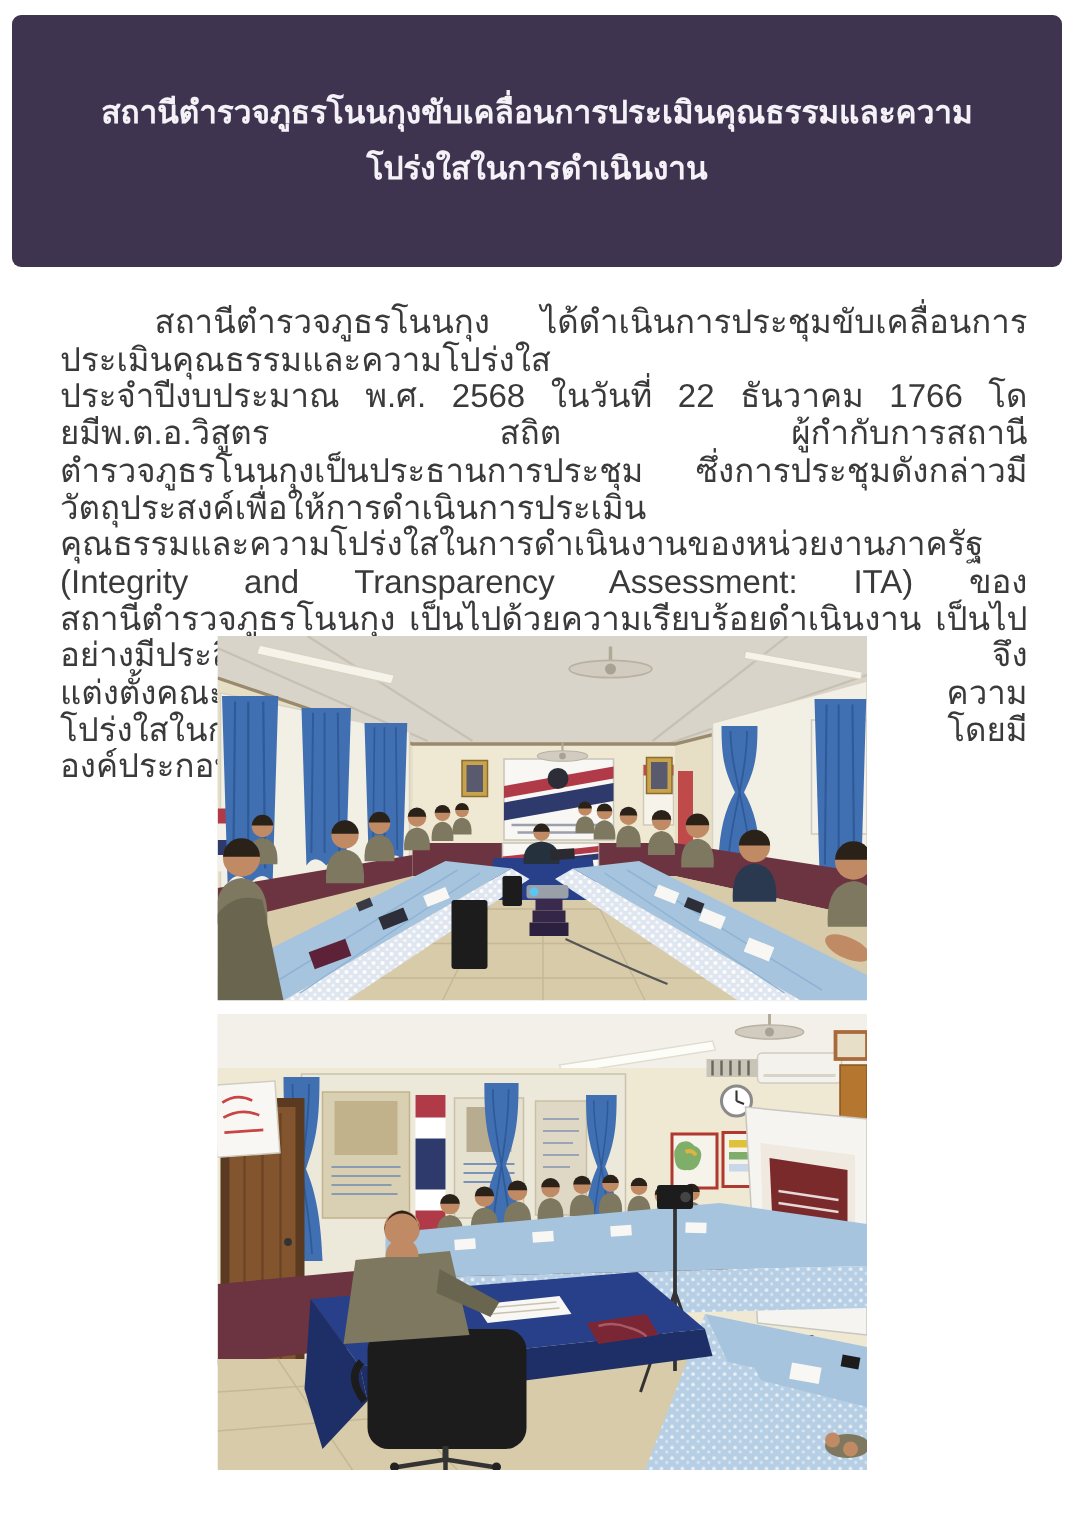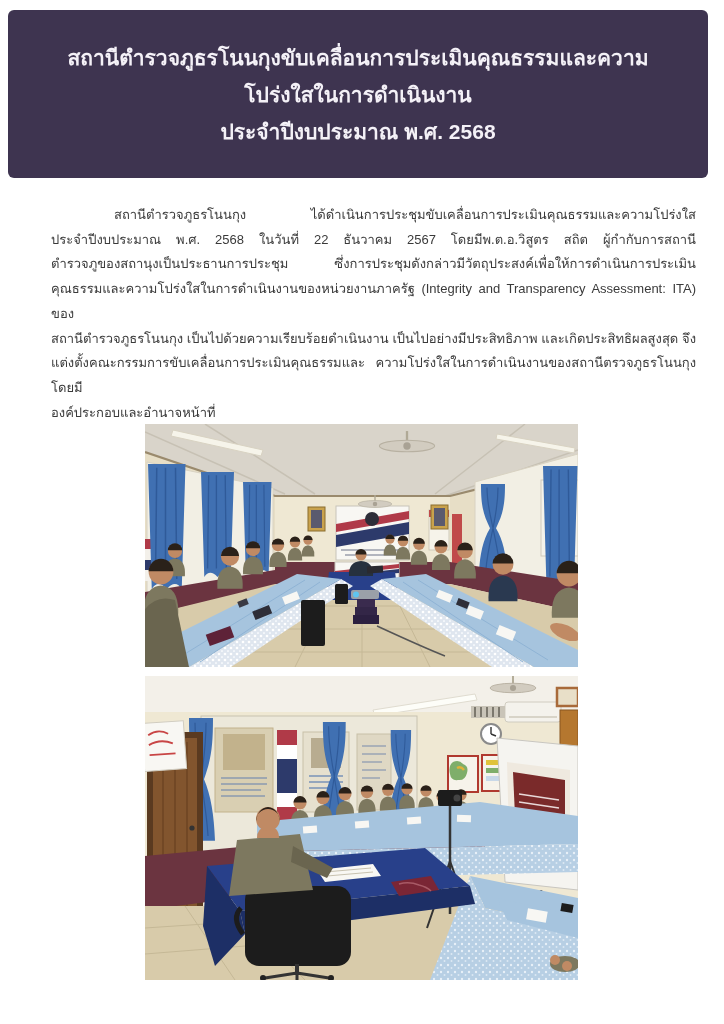--- a/index.html
+++ b/index.html
@@ -13,22 +13,22 @@
   }
   *{box-sizing:border-box;margin:0;padding:0;}
   html,body{background:#fff;}
   body{font-family:"Liberation Sans","DejaVu Sans",sans-serif;}
   .page{position:relative;width:724px;height:1024px;background:var(--page_bg);overflow:hidden;text-decoration:underline;}
 
   .banner{position:absolute;left:8px;top:10px;width:700px;height:168px;background:var(--banner_bg);
     border-radius:6px;color:var(--banner_text);display:flex;flex-direction:column;justify-content:center;
     align-items:center;text-align:center;font-size:21px;font-weight:600;line-height:37px;padding:0 26px;}
 
-  .article{position:absolute;left:40px;top:203px;width:645px;font-size:13px;line-height:24.7px;
-    color:var(--body_text);margin-left:11px;}
+  .article{position:absolute;left:40px;top:203px;width:645px;font-size:22px;line-height:24.7px;
+    color:var(--body_text);}
   .pline{text-align:justify;text-align-last:justify;}
   .pline.first{text-indent:63px;}
   .pline.last{text-align-last:left;}
 
   .photo{position:absolute;left:145px;overflow:hidden;background:#eee;}
   .photo1{top:424px;width:433px;height:243px;}
   .photo2{top:676px;width:433px;height:304px;}
   .photo svg{display:block;width:100%;height:100%;}
 
   
@@ -43,27 +43,26 @@
   .pleat{stroke:var(--curtain_dark);stroke-width:1.2;fill:none}
   .tile{stroke:var(--floor_line);stroke-width:1;fill:none}
 </style>
 </head>
 <body>
 
 <div class="page">
 
   <div class="banner">
     <div>สถานีตำรวจภูธรโนนกุงขับเคลื่อนการประเมินคุณธรรมและความโปร่งใสในการดำเนินงาน</div>
-    <div>ประจำปีงบประมาณ พ.ศ. 2568</div>
   </div>
 
   <div class="article">
     <div class="pline first">สถานีตำรวจภูธรโนนกุง ได้ดำเนินการประชุมขับเคลื่อนการประเมินคุณธรรมและความโปร่งใส</div>
-    <div class="pline">ประจำปีงบประมาณ พ.ศ. 2568 ในวันที่ 22 ธันวาคม 2567 โดยมีพ.ต.อ.วิสูตร สถิต ผู้กำกับการสถานี</div>
-    <div class="pline">ตำรวจภูของสถานุงเป็นประธานการประชุม ซึ่งการประชุมดังกล่าวมีวัตถุประสงค์เพื่อให้การดำเนินการประเมิน</div>
+    <div class="pline">ประจำปีงบประมาณ พ.ศ. 2568 ในวันที่ 22 ธันวาคม 1766 โดยมีพ.ต.อ.วิสูตร สถิต ผู้กำกับการสถานี</div>
+    <div class="pline">ตำรวจภูธรโนนกุงเป็นประธานการประชุม ซึ่งการประชุมดังกล่าวมีวัตถุประสงค์เพื่อให้การดำเนินการประเมิน</div>
     <div class="pline">คุณธรรมและความโปร่งใสในการดำเนินงานของหน่วยงานภาครัฐ (Integrity and Transparency Assessment: ITA) ของ</div>
     <div class="pline">สถานีตำรวจภูธรโนนกุง เป็นไปด้วยความเรียบร้อยดำเนินงาน เป็นไปอย่างมีประสิทธิภาพ และเกิดประสิทธิผลสูงสุด จึง</div>
     <div class="pline">แต่งตั้งคณะกรรมการขับเคลื่อนการประเมินคุณธรรมและ ความโปร่งใสในการดำเนินงานของสถานีตรวจภูธรโนนกุง โดยมี</div>
     <div class="pline last">องค์ประกอบและอำนาจหน้าที่</div>
   </div>
 
   <figure class="photo photo1">
     <svg viewBox="0 0 433 243" role="img">
       <defs>
         <g id="officer">

